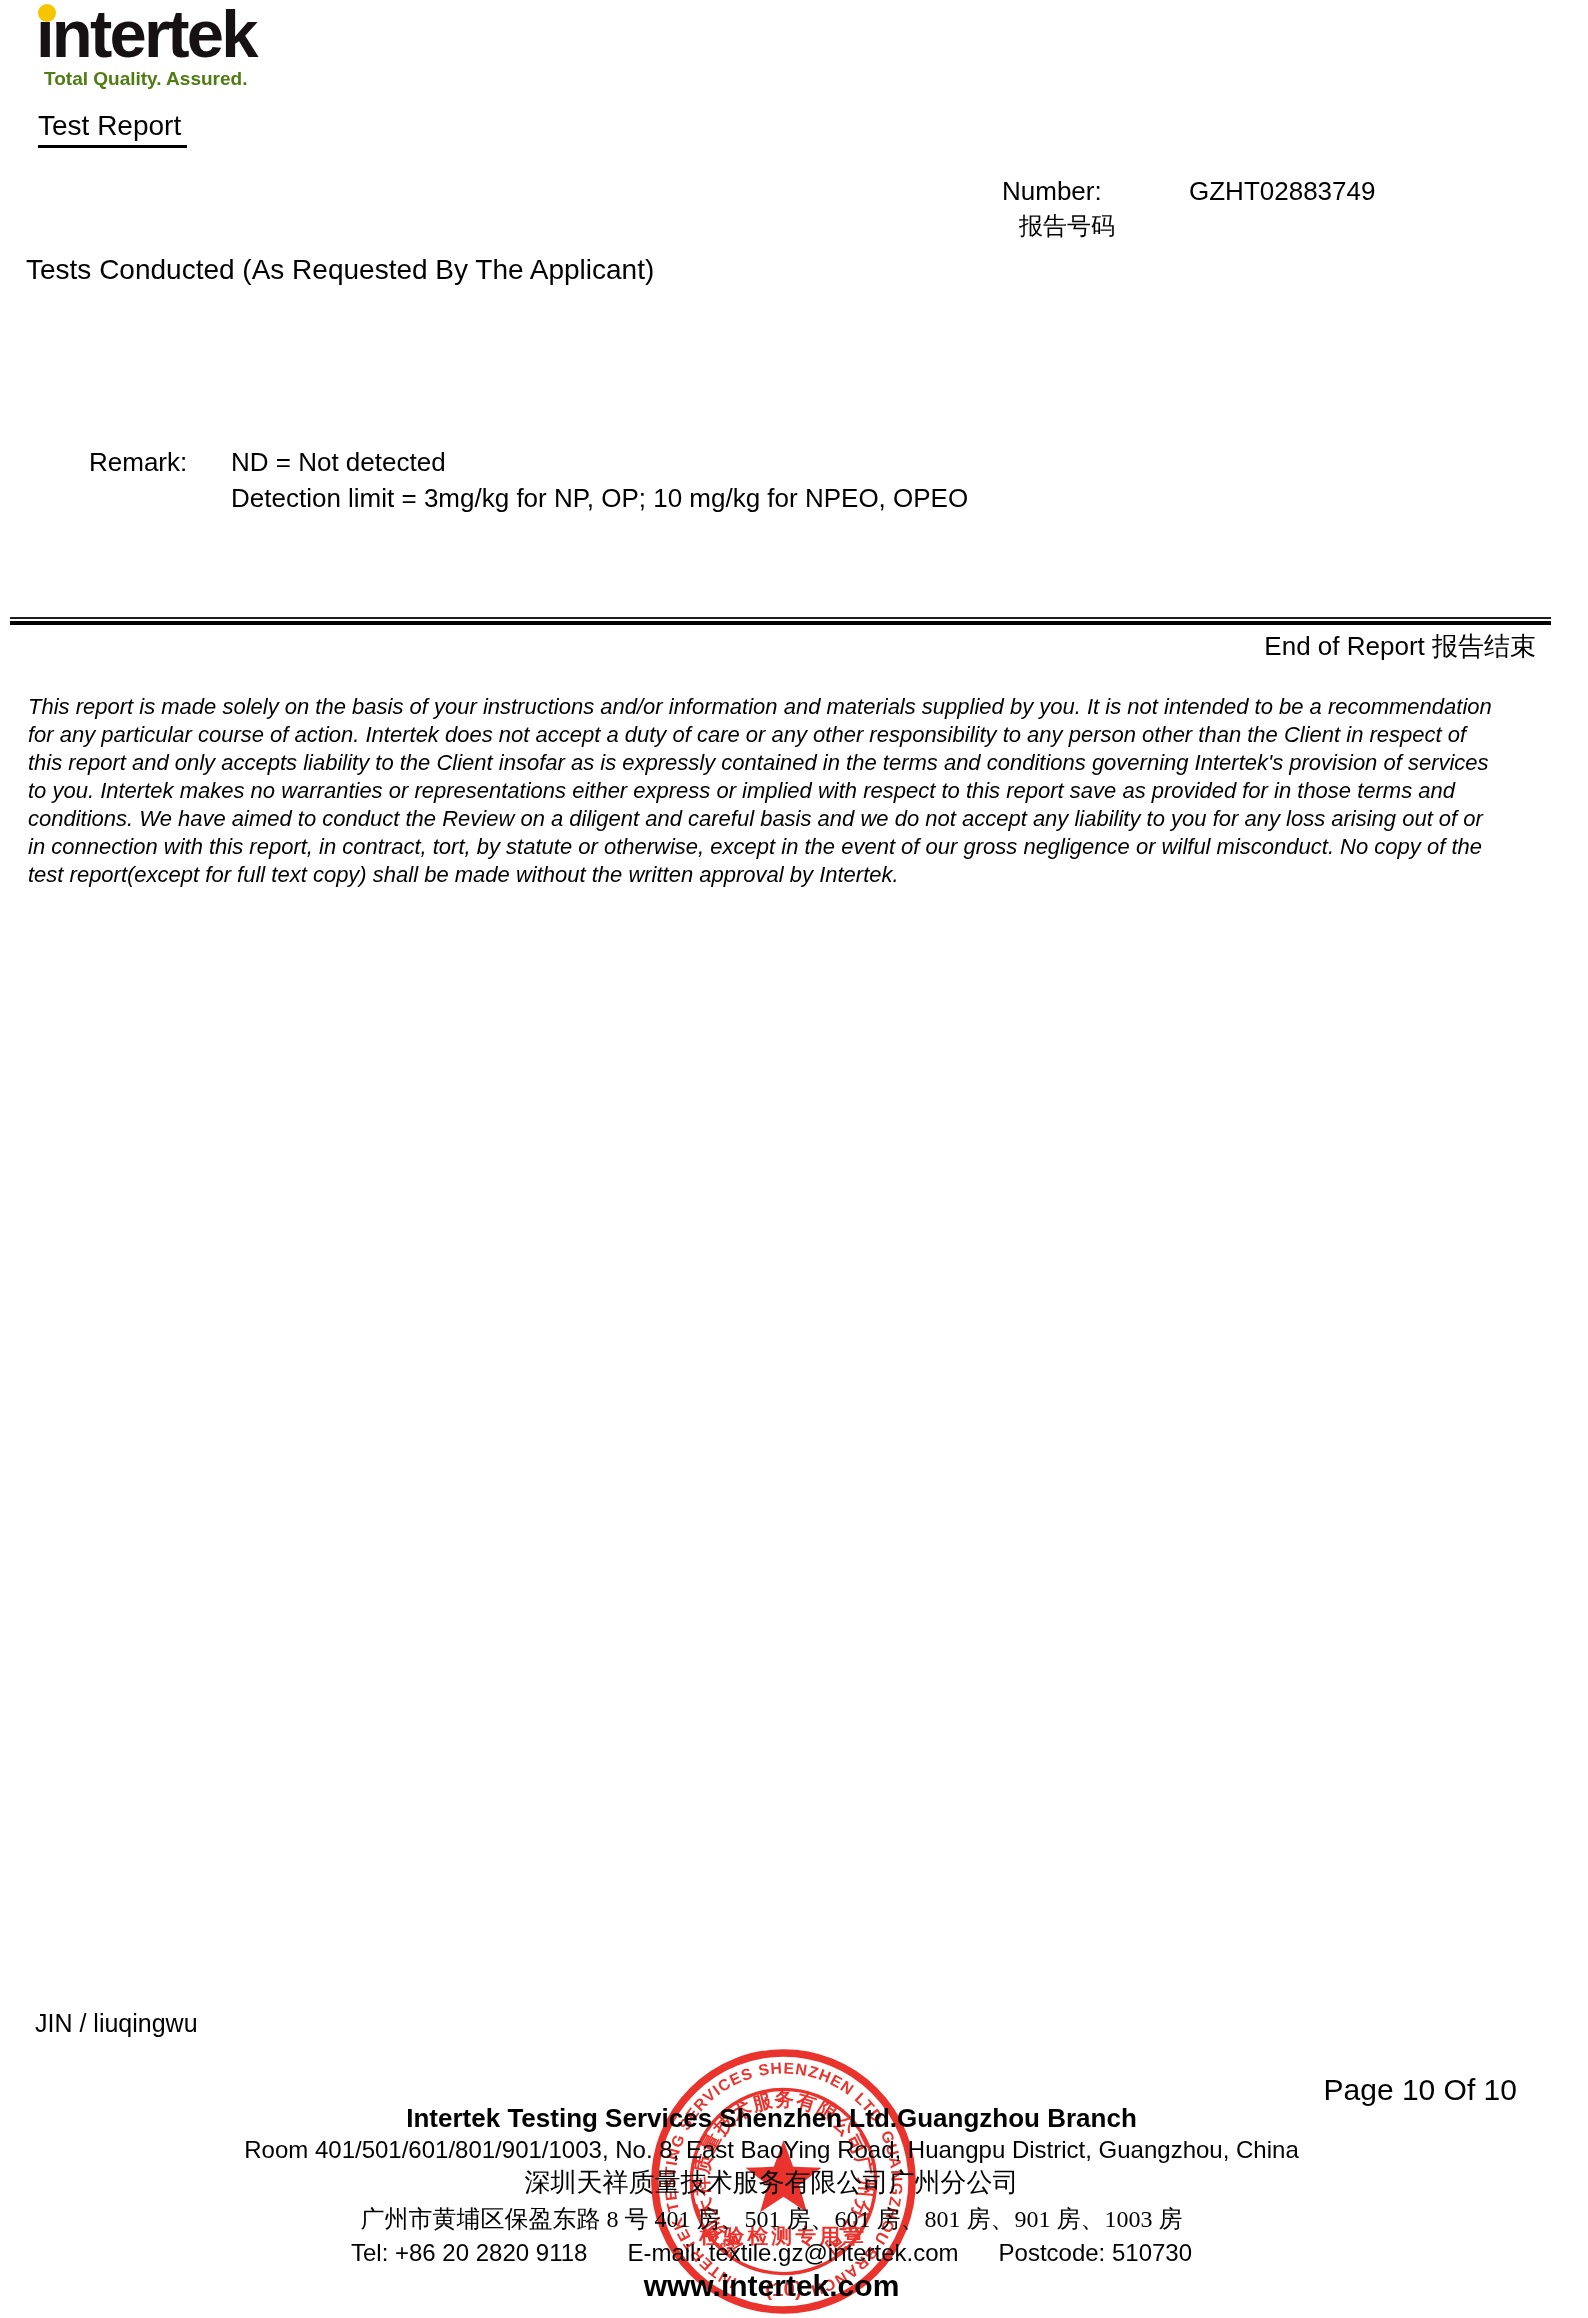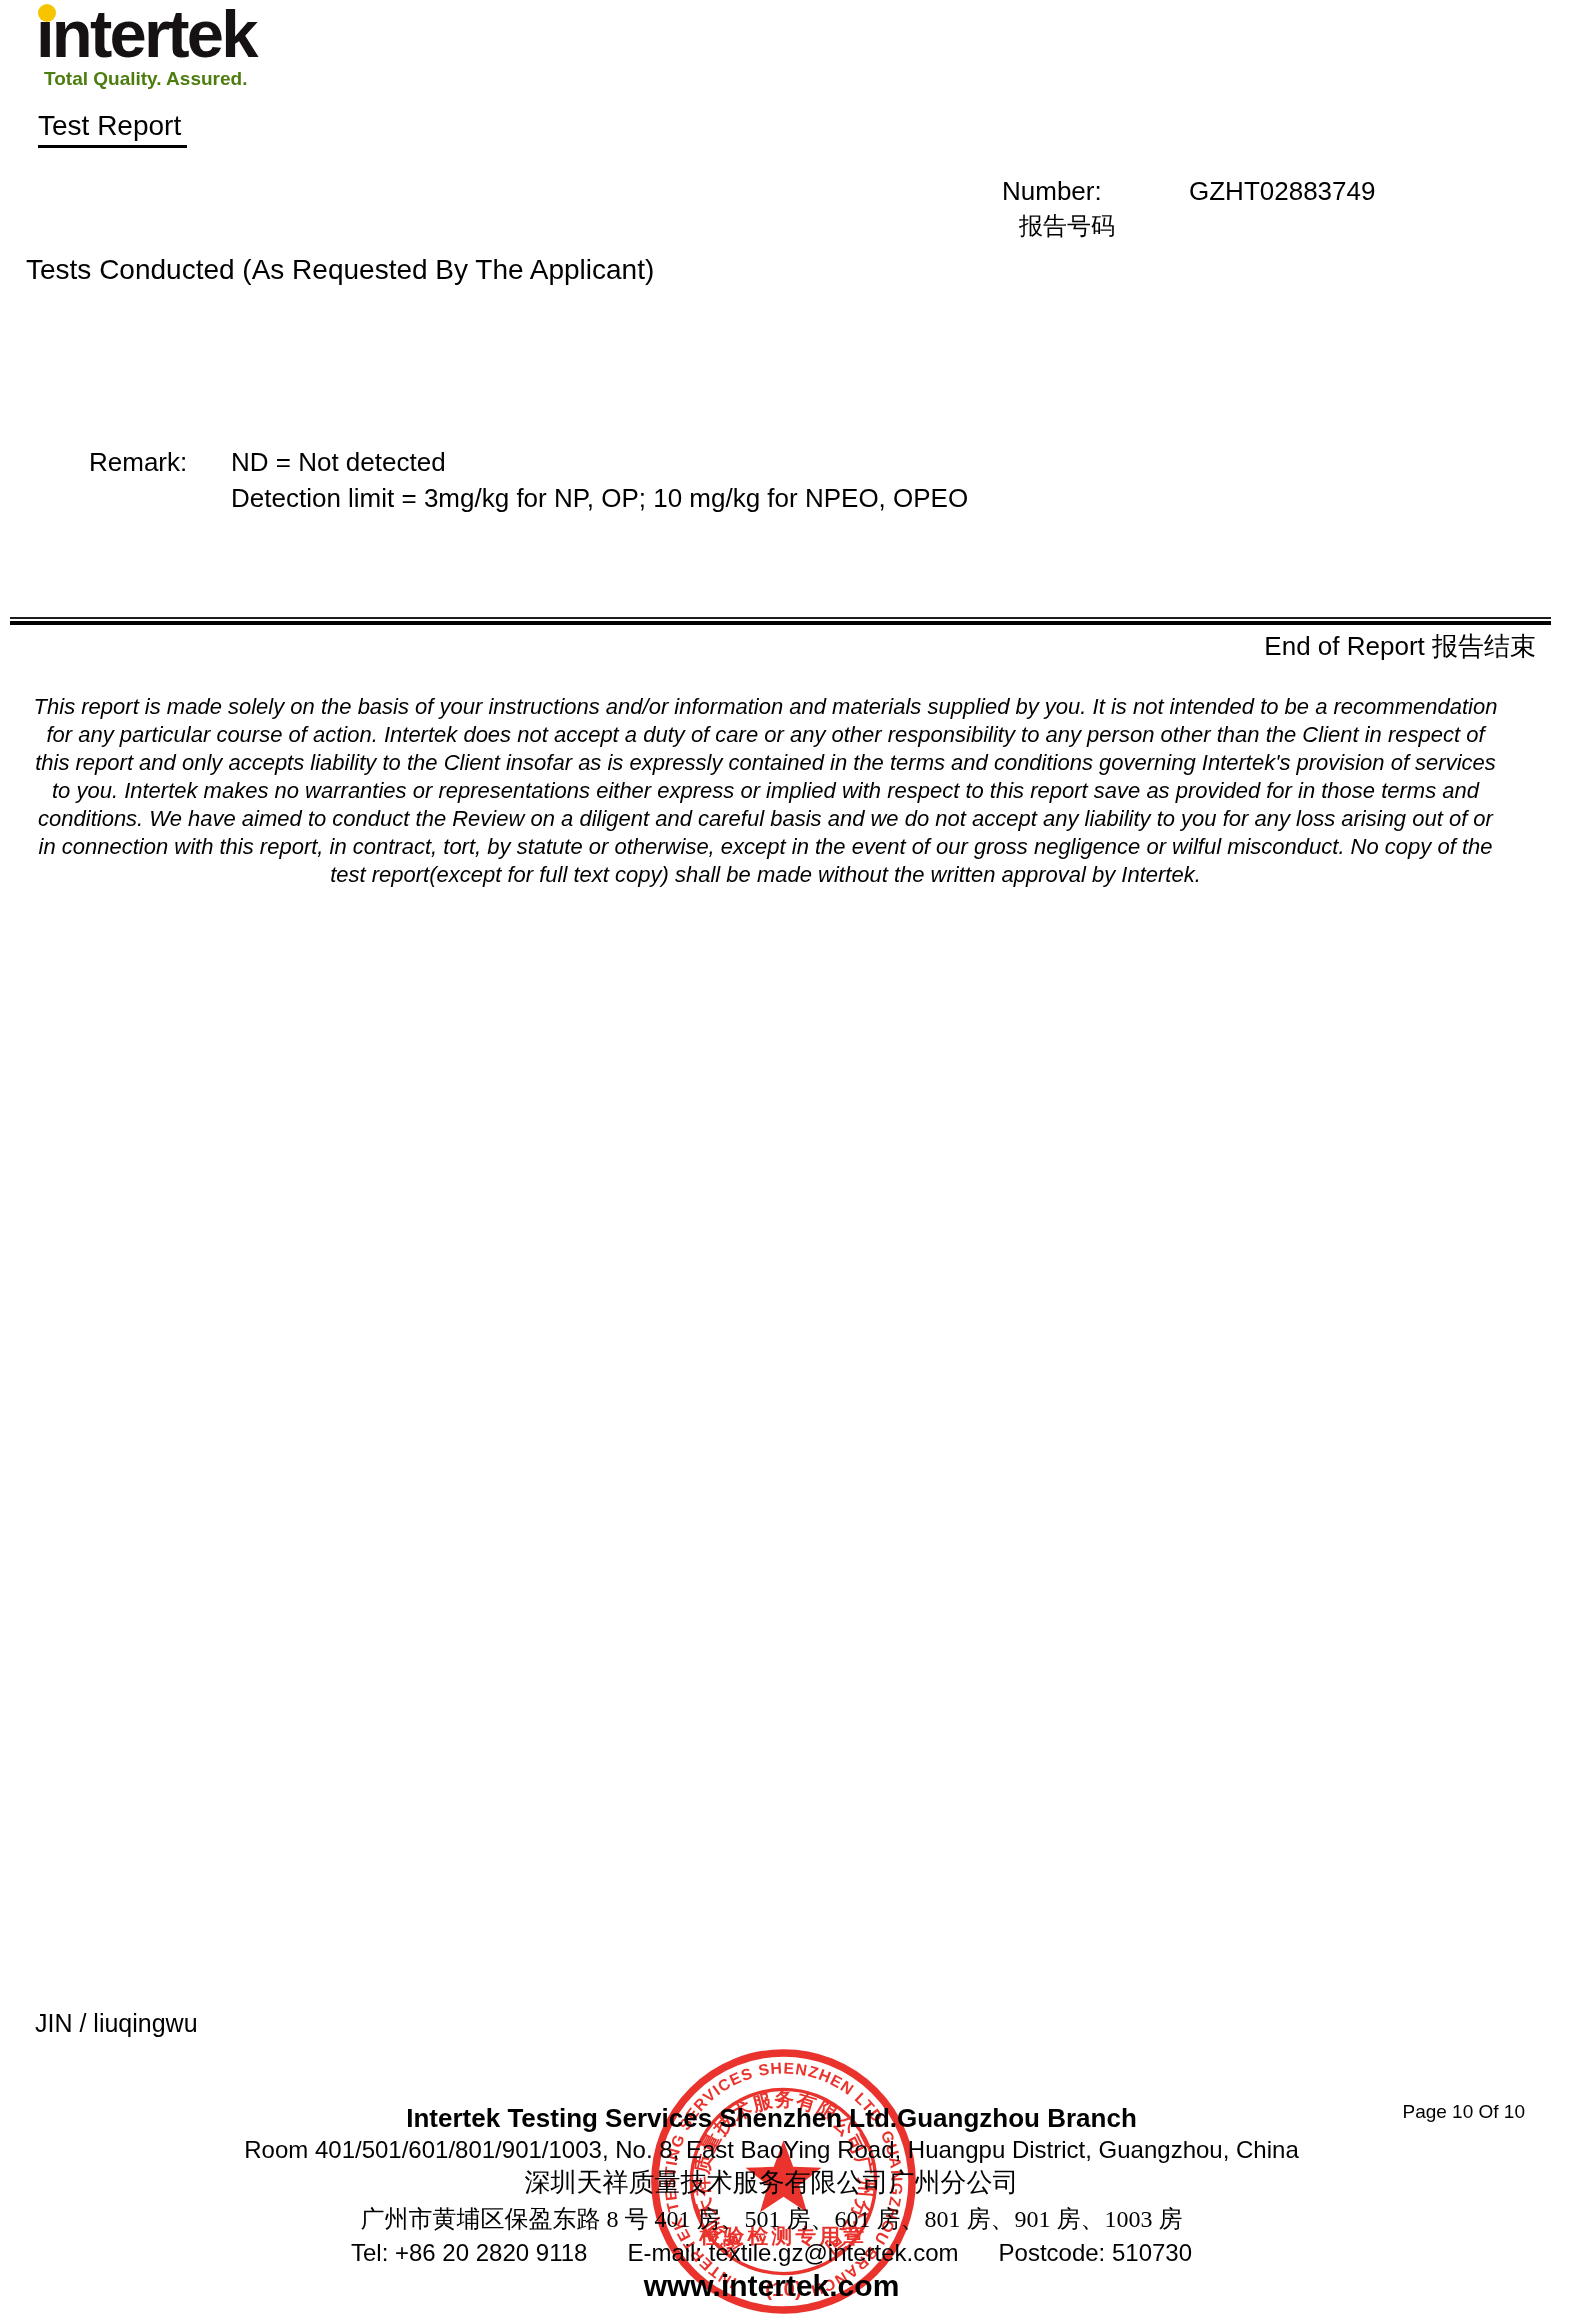--- a/index.html
+++ b/index.html
@@ -63,26 +63,26 @@
 
   .end-of-report {
     position: absolute; right: 53px; top: 629px;
     font-size: 26px; white-space: nowrap;
   }
   .end-of-report .zh { font-family: Liberation Serif, serif; }
 
   .disclaimer {
     position: absolute; left: 28px; top: 693px; width: 1475px;
     font-size: 22px; font-style: italic; line-height: 28px;
-    text-align: center; color: #000;
+    text-align: left; color: #000;
   }
 
   
   .signature { position: absolute; left: 35px; top: 2009px; font-size: 25px; }
-  .page-info { position: absolute; right: 64px; top: 2073px; font-size: 19px; margin-top: 28px; }
+  .page-info { position: absolute; right: 72px; top: 2073px; font-size: 30px; }
 
   
   .footer {
     position: absolute; left: 0px; top: 2102px; width: 1543px;
     text-align: center;
   }
   .footer-company { font-size: 26px; font-weight: bold; line-height: 32px; }
   .footer-address-en { font-size: 24px; line-height: 31px; }
   .footer-company-zh { font-size: 26px; line-height: 36px; font-family: "Liberation Serif", "DejaVu Serif", serif; }
   .footer-address-zh { font-size: 24px; line-height: 36px; font-family: "Liberation Serif", "DejaVu Serif", serif; }

